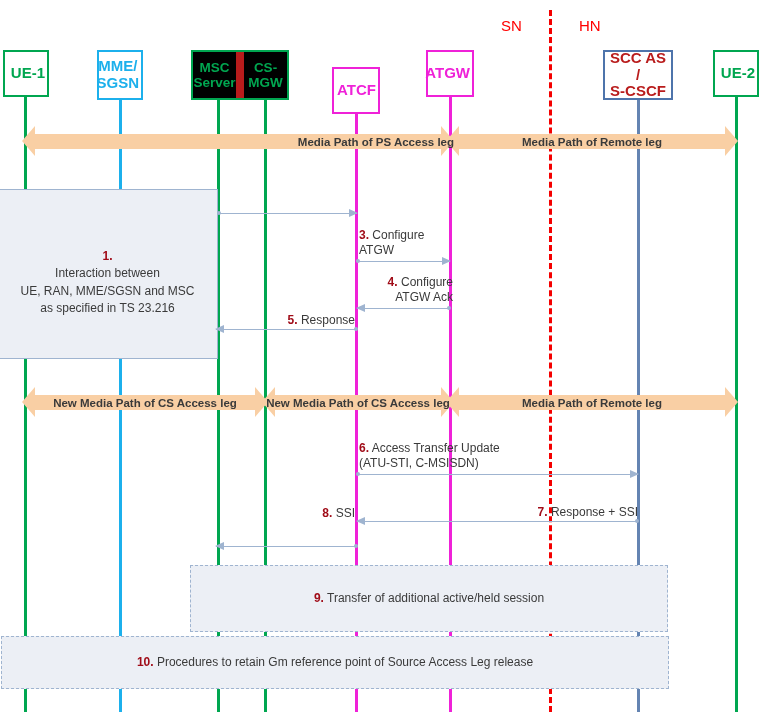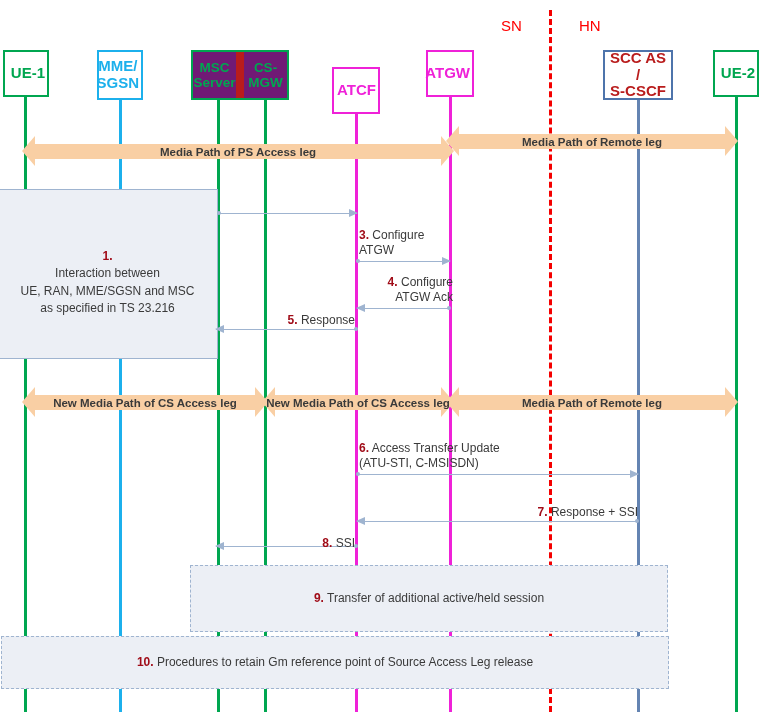--- a/index.html
+++ b/index.html
@@ -39,21 +39,21 @@
   .actor-box.magenta { border-color: #ef21d8; color: #ef21d8; }
   .actor-box.slate { border-color: #4e74ab; color: #b91c1c; }
   .actor-box .lbl { display: block; padding: 0 2px; }
 
   
   .pair-box {
     position: absolute;
     box-sizing: border-box;
     border: 2px solid #00a650;
     display: flex;
-    background: #701a75;
+    background: #000000;
   }
   .pair-box > div {
     flex: 1 1 0;
     display: flex;
     align-items: center;
     justify-content: center;
     text-align: center;
     font-size: 13.5px;
     font-weight: bold;
     color: #00a650;
@@ -207,21 +207,21 @@
 
   <div class="actor-box slate" style="left:603px; top:50px; width:70px; height:50px; white-space:pre-line;">
     <span class="lbl">SCC AS /
 S-CSCF</span>
   </div>
 
   <div class="actor-box green" style="left:713px; top:50px; width:46px; height:47px;">
     <span class="lbl">UE-2</span>
   </div>
 
-  <div class="band" style="left:22px; top:136px; width:432px;">
+  <div class="band" style="left:22px; top:126px; width:432px;justify-content:flex-end;">
     <div class="head left"></div>
     <div class="head right"></div>
     <div class="bar"></div>
     <span class="band-label">Media Path of PS Access leg</span>
   </div>
 
   <div class="band" style="left:446px; top:126px; width:292px;">
     <div class="head left"></div>
     <div class="head right"></div>
     <div class="bar"></div>
@@ -308,21 +308,21 @@
   </div>
   <div class="msg-label r" style="left:460px; top:505px; width:178px;">
     <div><span class="num">7.</span>
       <span>Response + SSI</span></div>
   </div>
 
   <div class="msg to-left" style="left:216px; top:546px; width:141px;">
     <div class="dot"></div>
     <div class="tip"></div>
   </div>
-  <div class="msg-label r" style="left:250px; top:536px; width:105px;">
+  <div class="msg-label r" style="left:250px; top:506px; width:105px;">
     <div><span class="num">8.</span>
       <span>SSI</span></div>
   </div>
 
   <div class="note dashed" style="left:190px; top:565px; width:478px; height:67px;">
     <div>
       <span class="num">9.</span>
       <span>Transfer of additional active/held session</span>
     </div>
   </div>

